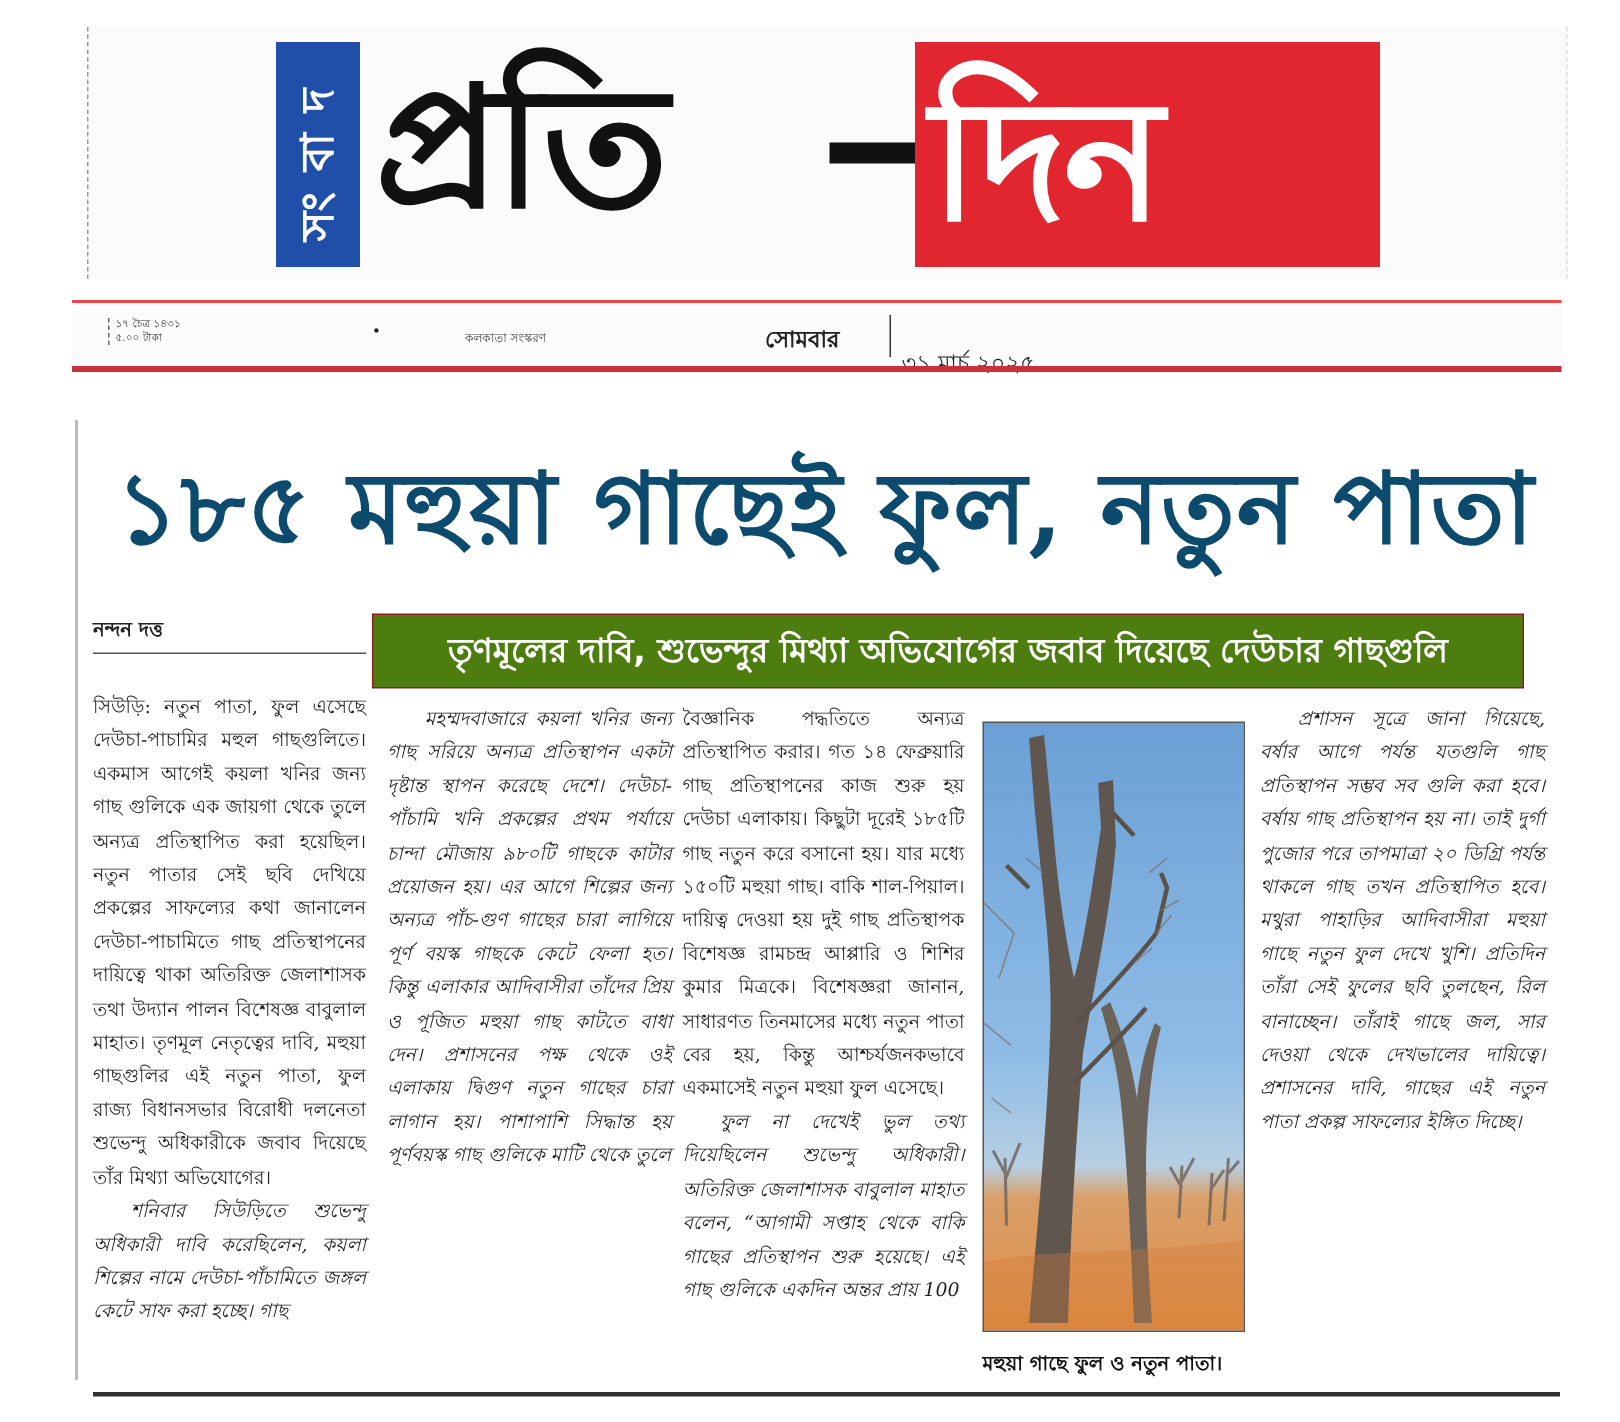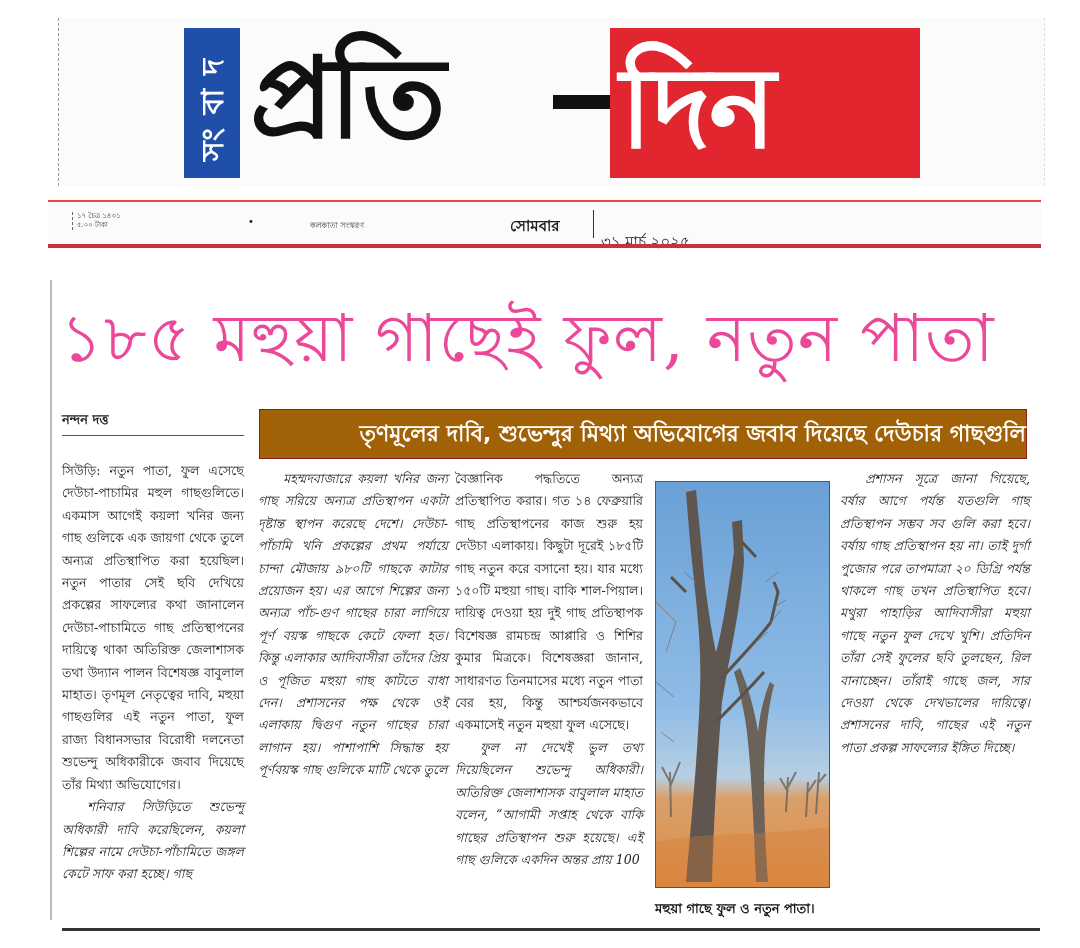--- a/index.html
+++ b/index.html
@@ -13,24 +13,24 @@
   .logo-bar { position:absolute; left:553px; top:95px; width:58px; height:14px; background:#111; }
   .dateline { position:absolute; left:48px; top:200px; width:993px; height:42px; border-top:2px solid #ef4444; background:#fbfbfb; }
   .dateline .redline { position:absolute; left:0; right:0; bottom:-4px; height:4px; background:#c8323a; }
   .dl-small { position:absolute; left:24px; top:10px; font-size:7px; line-height:9px; color:#333; border-left:1px dashed #666; padding-left:4px; }
   .dl-dot { position:absolute; left:200px; top:14px; font-size:10px; }
   .dl-edition { position:absolute; left:262px; top:17px; font-size:8px; color:#444; }
   .dl-day { position:absolute; left:462px; top:12px; font-size:15px; color:#222;font-weight:bold; }
   .dl-sep { position:absolute; left:545px; top:8px; width:1px; height:28px; background:#333; }
   .dl-date { position:absolute; left:553px; top:12px; font-size:15px; color:#222;margin-top:16px; }
   .headline-frame { position:absolute; left:50px; top:280px; width:2px; height:640px; background:#bbb; }
-  .headline { position:absolute; left:60px; top:284px; width:980px; font-size:66px; font-weight:normal; color:#ec4899; letter-spacing:1px; line-height:110px; font-family:"DejaVu Serif", serif; }
+  .headline { position:absolute; left:60px; top:284px; width:980px; text-align:center; font-size:66px; font-weight:bold; color:#0c4a6e; letter-spacing:1px; line-height:110px; font-family:"DejaVu Serif", serif; }
   .byline { position:absolute; left:62px; top:410px; font-size:13px; font-weight:bold; color:#222; }
   .byline-rule { position:absolute; left:62px; top:435px; width:182px; height:1px; background:#555; }
-  .kicker { position:absolute; left:260px; top:410px; width:766px; height:48px; background:#a16207; color:#fff; display:flex; align-items:center; justify-content:flex-end; font-size:22px; font-weight:bold; box-shadow:0 0 0 1px #8c1c22; }
+  .kicker { position:absolute; left:249px; top:410px; width:766px; height:48px; background:#4d7c0f; color:#fff; display:flex; align-items:center; justify-content:center; font-size:22px; font-weight:bold; box-shadow:0 0 0 1px #8c1c22; }
   .col { position:absolute; font-size:12.6px; line-height:22.4px; color:#222; text-align:justify; font-family:"DejaVu Serif", serif; }
   .col p { margin:0; }
   .col p.indent { text-indent:2em;font-style:italic; }
   .c1 { left:62px; top:460px; width:182px; }
   .c2 { left:258px; top:468px; width:190px; }
   .c3 { left:455px; top:468px; width:188px; }
   .c4 { left:840px; top:468px; width:190px; }
   .photo { position:absolute; left:655px; top:481px; width:173px; height:405px; border:1px solid #555; overflow:hidden;
            background:linear-gradient(to bottom, #6aa0d6 0%, #8fbce6 55%, #b7cfe3 73%, #d9a06a 78%, #e08c45 100%); }
   .photo svg { position:absolute; left:0; top:0; }

